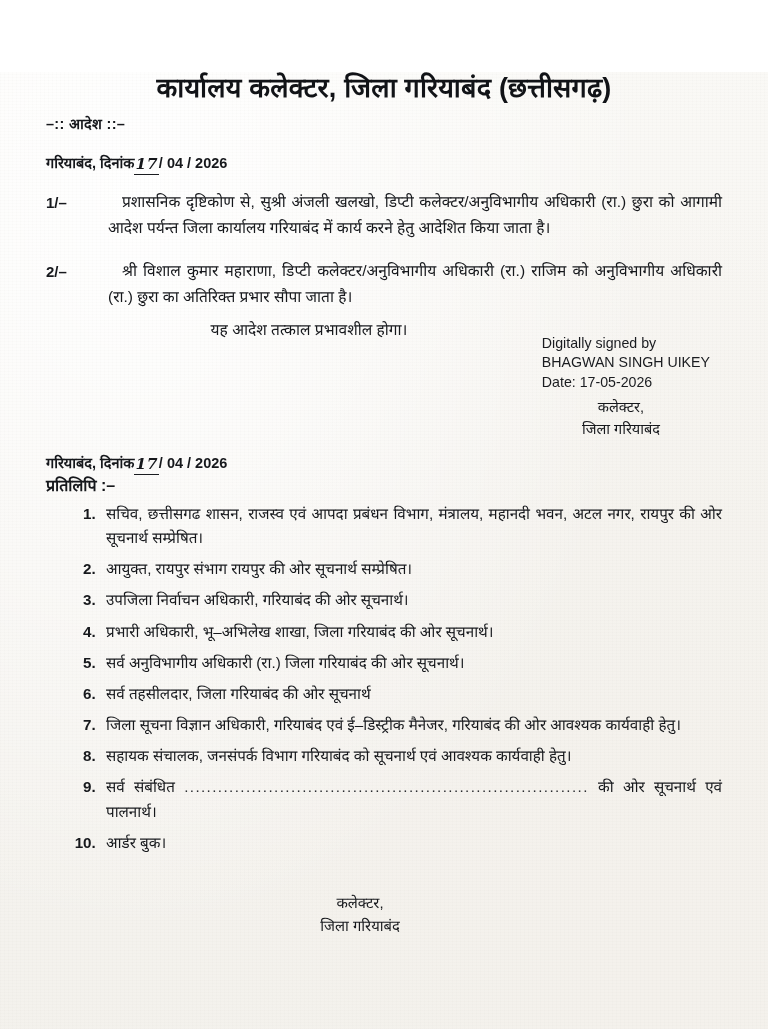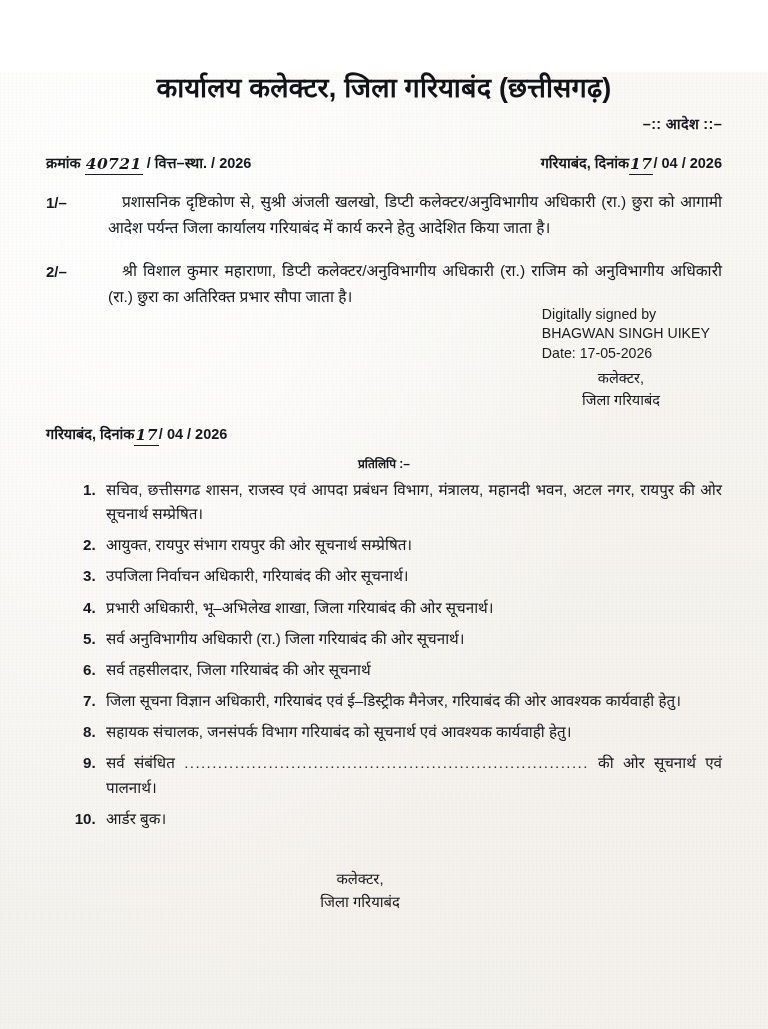--- a/index.html
+++ b/index.html
@@ -46,21 +46,21 @@
   .doc-title {
     text-align: center;
     font-size: 27px;
     font-weight: 700;
     letter-spacing: .2px;
     margin: 72px 0 0 0;
     line-height: 1.2;
     color: #111317;
   }
   .doc-subtitle {
-    text-align: right;
+    text-align: left;
     font-size: 14.5px;
     font-weight: 600;
     margin-top: 9px;
     letter-spacing: .3px;
   }
 
   
   .ref-row {
     display: flex;
     justify-content: space-between;
@@ -135,24 +135,23 @@
     right: 62px;
     top: 62px;
     text-align: center;
     font-size: 14.5px;
     line-height: 1.55;
     font-weight: 500;
   }
 
   
   .copy-label {
-    font-size: 12px;
-    font-weight: 600;
-    margin-top: 12px;
-    text-align: center;
+    font-size: 16px;
+    font-weight: 600;
+    margin-top: 2px;
   }
   ol.copy-list {
     margin: 6px 0 0 0;
     padding-left: 54px;
     font-size: 15.2px;
     line-height: 1.62;
   }
   ol.copy-list li {
     margin-bottom: 6.5px;
     padding-left: 6px;
@@ -180,40 +179,36 @@
 </head>
 <body>
 
 <div class="page">
   <div class="content">
 
     <h1 class="doc-title">कार्यालय कलेक्टर, जिला गरियाबंद (छत्तीसगढ़)</h1>
     <div class="doc-subtitle">–:: आदेश ::–</div>
 
     <div class="ref-row">
-      <div class="ref-left">
-        <span>क्रमांक</span>
-        <span class="hw hw-u">40721</span>
-        <span>/ वित्त–स्था. / 2026</span>
-      </div>
       <div class="ref-right">
         <span>गरियाबंद, दिनांक</span><span class="hw hw-u">17</span><span>/ 04 / 2026</span>
       </div>
     </div>
 
     <div class="para">
       <div class="para-num">1/–</div>
       <div class="para-text"><span class="lead">प्रशासनिक दृष्टिकोण से, सुश्री अंजली खलखो, डिप्टी कलेक्टर/अनुविभागीय अधिकारी (रा.) छुरा को आगामी आदेश पर्यन्त जिला कार्यालय गरियाबंद में कार्य करने हेतु आदेशित किया जाता है।</span></div>
     </div>
 
     <div class="para">
       <div class="para-num">2/–</div>
       <div class="para-text"><span class="lead">श्री विशाल कुमार महाराणा, डिप्टी कलेक्टर/अनुविभागीय अधिकारी (रा.) राजिम को अनुविभागीय अधिकारी (रा.) छुरा का अतिरिक्त प्रभार सौपा जाता है।</span></div>
     </div>
 
+    <div class="center-note">यह आदेश तत्काल प्रभावशील होगा।</div>
 
     <div class="sig-wrap">
       <div class="dsig">
         <div>Digitally signed by</div>
         <div>BHAGWAN SINGH UIKEY</div>
         <div>Date: 17-05-2026</div>
       </div>
       <div class="sig-office">
         <div>कलेक्टर,</div>
         <div>जिला गरियाबंद</div>

